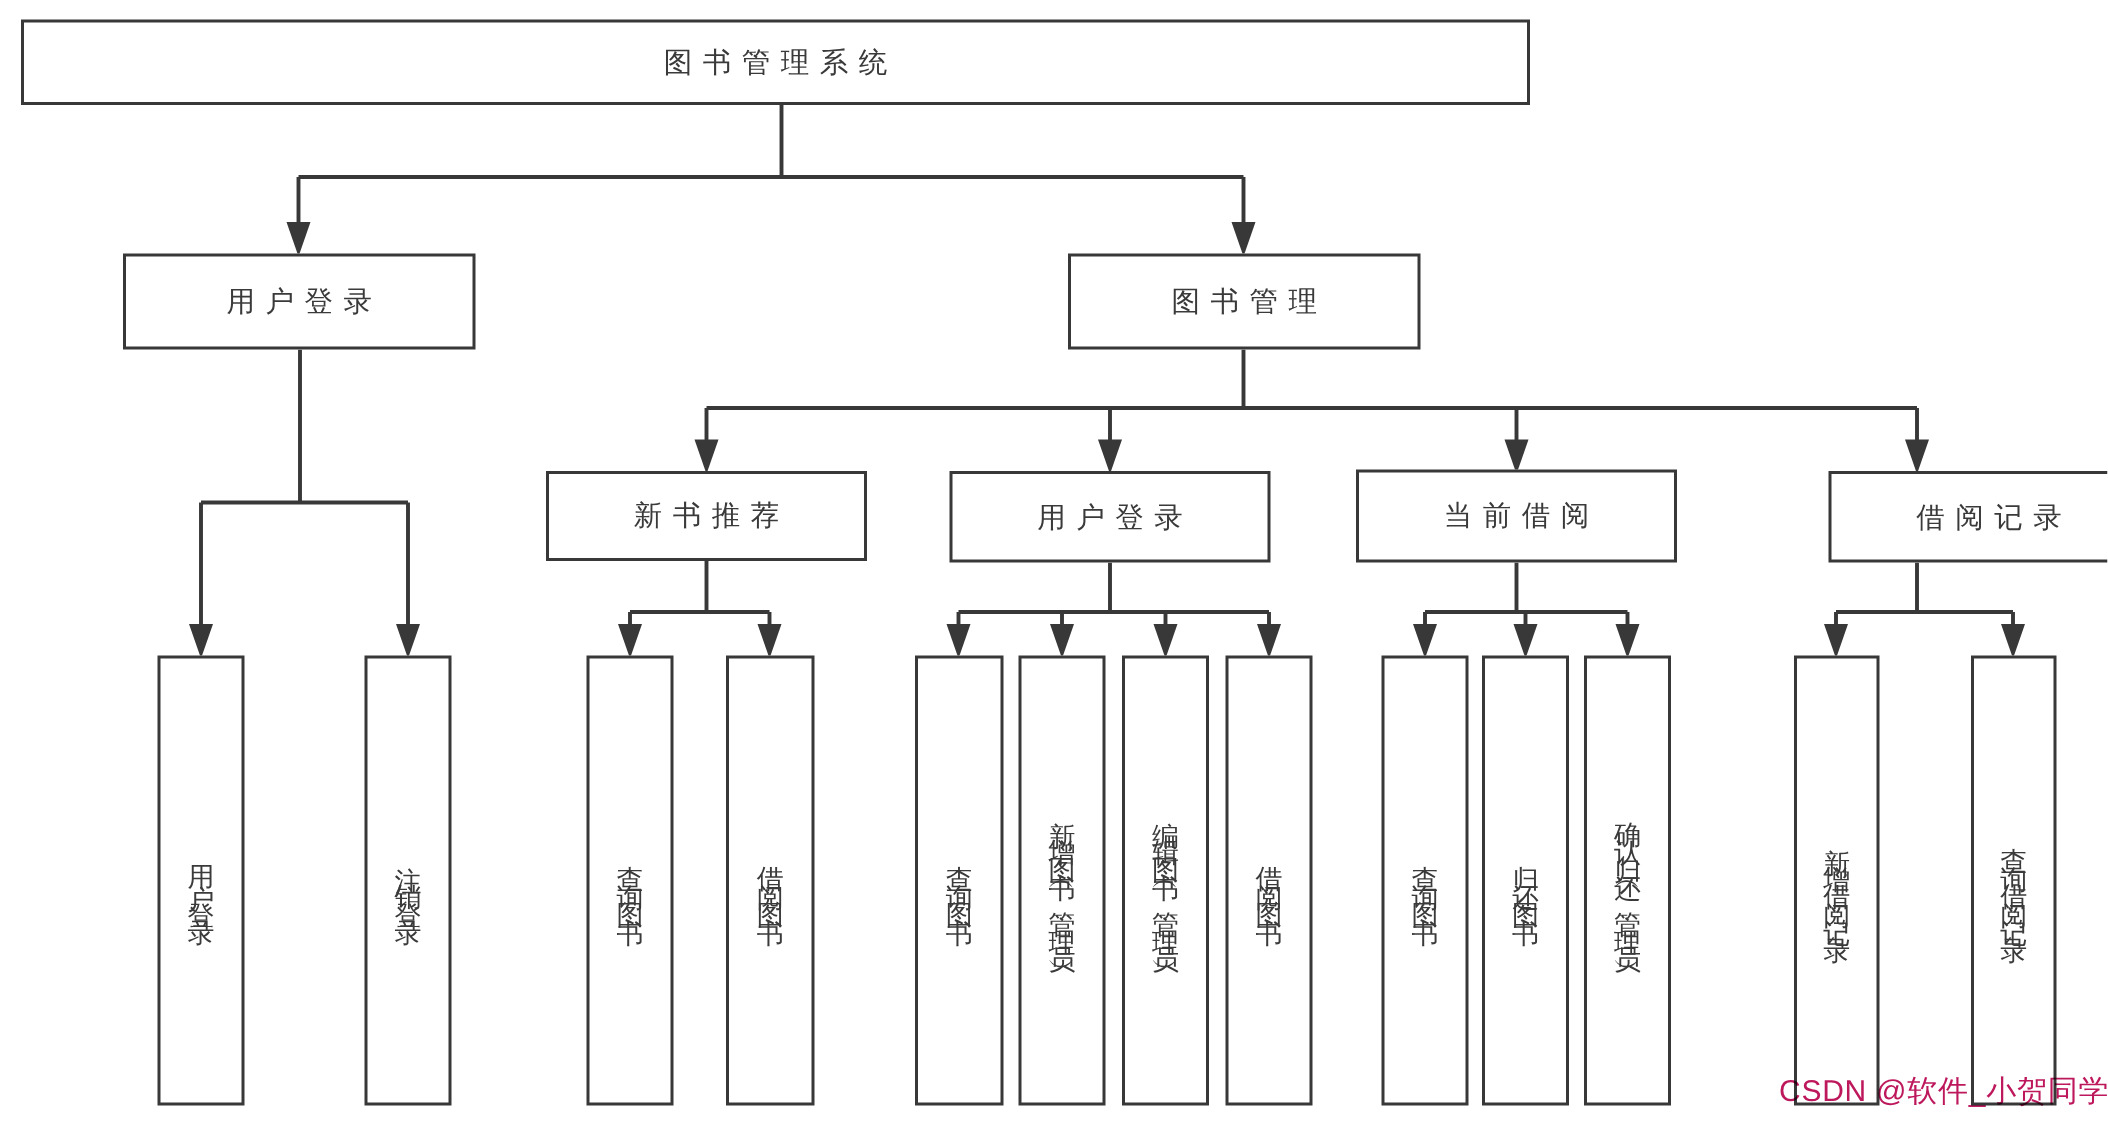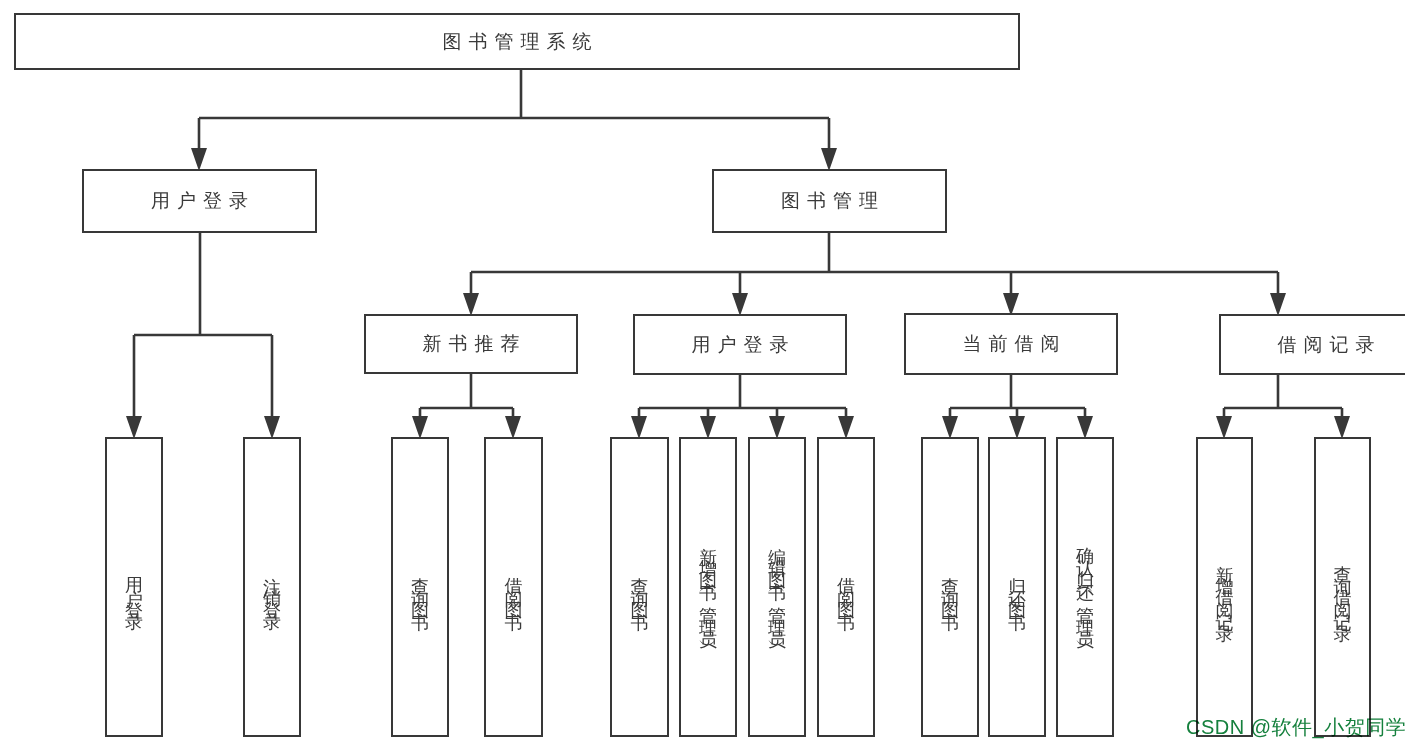--- a/index.html
+++ b/index.html
@@ -47,21 +47,21 @@
     letter-spacing:12px;
     line-height:1;
     white-space:nowrap;
   }
   .watermark{
     position:absolute;
     left:1186px;
     top:714px;
     font-size:20px;
     letter-spacing:0.5px;
-    color:#15803d;
+    color:#be185d;
     white-space:nowrap;
     z-index:5;
     mix-blend-mode:multiply;
   }
 </style>
 </head>
 <body>
 
 <div id="canvas">
 

